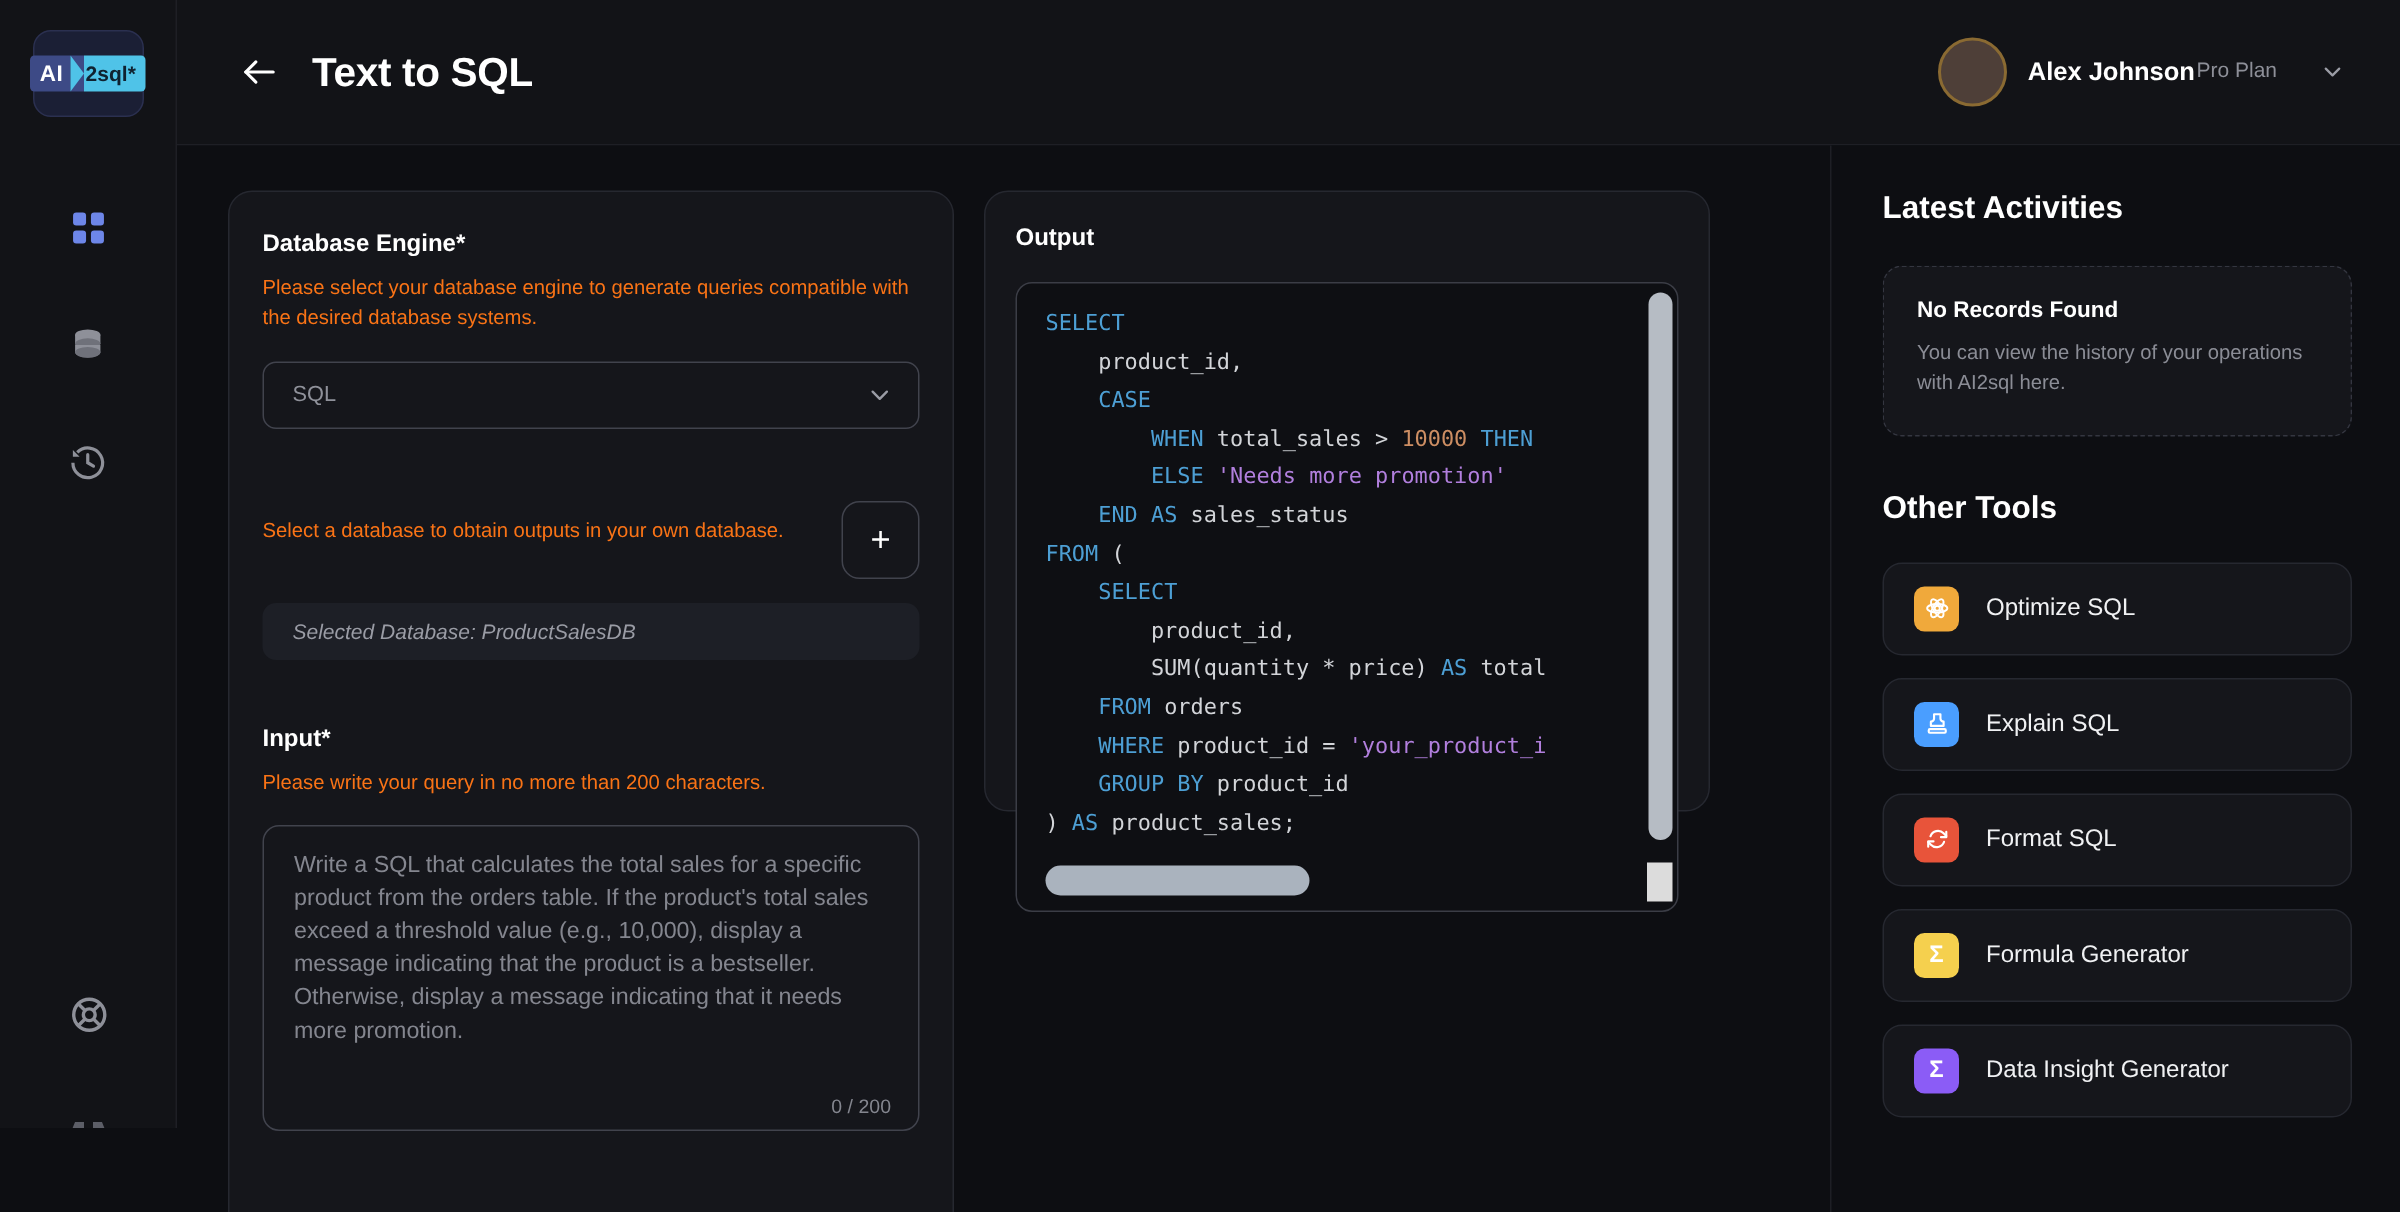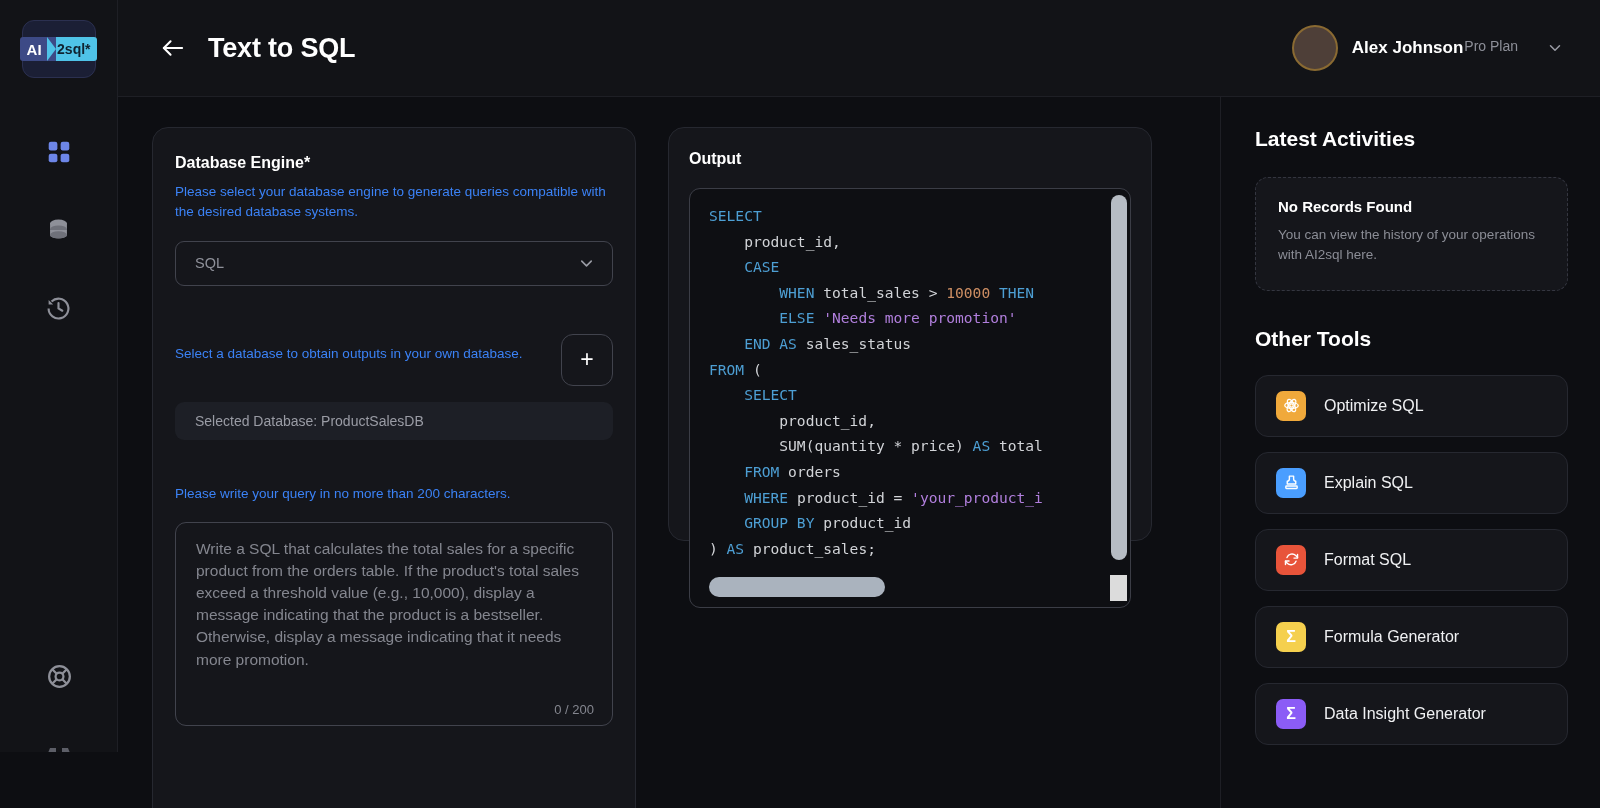--- a/index.html
+++ b/index.html
@@ -87,32 +87,32 @@
     background: #4e3f38;
     border: 2px solid #8a6a32;
   }
   .user-meta { display: flex; flex-direction: row; gap: 1px; }
   .user-name { font-size: 17px; font-weight: bold; color: #ffffff; }
   .user-plan { font-size: 14px; color: #8d8f98; }
   .user-caret { margin-left: 14px; display: flex; align-items: center; }
 
   
   .body { flex: 1; display: flex; min-height: 0; background: #0d0e12; }
-  .workspace { flex: 1; display: flex; gap: 32px; padding: 30px 34px 0 34px; min-width: 0; }
+  .workspace { flex: 1; display: flex; gap: 20px; padding: 30px 34px 0 34px; min-width: 0; }
 
   .card {
     background: #15161b;
     border: 1px solid #262830;
     border-radius: 16px;
   }
   .panel-left { width: 484px; flex: 0 0 484px; padding: 26px 22px 30px 22px; height: 730px; }
   .panel-out  { width: 484px; flex: 0 0 484px; padding: 22px 20px 24px 20px; height: 414px; }
 
   .field-label { font-size: 16px; font-weight: bold; color: #ffffff; }
-  .field-help  { font-size: 13.5px; color: #3b82f6; line-height: 1.5; margin-top: 10px; }
+  .field-help  { font-size: 13.5px; color: #f97316; line-height: 1.5; margin-top: 10px; }
 
   .select {
     margin-top: 18px; height: 45px;
     border: 1px solid #41434d; border-radius: 9px;
     background: transparent;
     display: flex; align-items: center; justify-content: space-between;
     padding: 0 16px 0 19px;
     cursor: pointer;
   }
   .select-value { font-size: 14.5px; color: #8f919a; }
@@ -123,21 +123,21 @@
     width: 52px; height: 52px; flex: 0 0 52px;
     border: 1px solid #41434d; border-radius: 12px;
     display: flex; align-items: center; justify-content: center;
     cursor: pointer; color: #ffffff; font-size: 23px; font-weight: 300;
     line-height: 1;
   }
   .db-pill {
     margin-top: 16px; height: 38px;
     background: #1d1f26; border-radius: 9px;
     display: flex; align-items: center; padding: 0 20px;
-    font-size: 14px; color: #9a9ca5;
+    font-size: 14px; color: #9a9ca5; font-style: italic;
   }
 
   .input-section { margin-top: 44px; }
   .textarea {
     margin-top: 18px;
     height: 204px;
     border: 1px solid #41434d; border-radius: 11px;
     padding: 15px 18px 10px 20px;
     position: relative;
     cursor: text;
@@ -318,20 +318,21 @@
 
           <div class="db-row">
             <div class="db-texts">
               <div class="field-help">Select a database to obtain outputs in your own database.</div>
             </div>
             <div class="plus-btn">+</div>
           </div>
           <div class="db-pill">Selected Database: ProductSalesDB</div>
 
           <div class="input-section">
+            <div class="field-label">Input*</div>
             <div class="field-help">Please write your query in no more than 200 characters.</div>
             <div class="textarea">
               <div class="textarea-ph">Write a SQL that calculates the total sales for a specific product from the orders table. If the product's total sales exceed a threshold value (e.g., 10,000), display a message indicating that the product is a bestseller. Otherwise, display a message indicating that it needs more promotion.</div>
               <div class="char-count">0 / 200</div>
             </div>
           </div>
         </div>
 
         <div class="card panel-out">
           <div class="out-label">Output</div>

